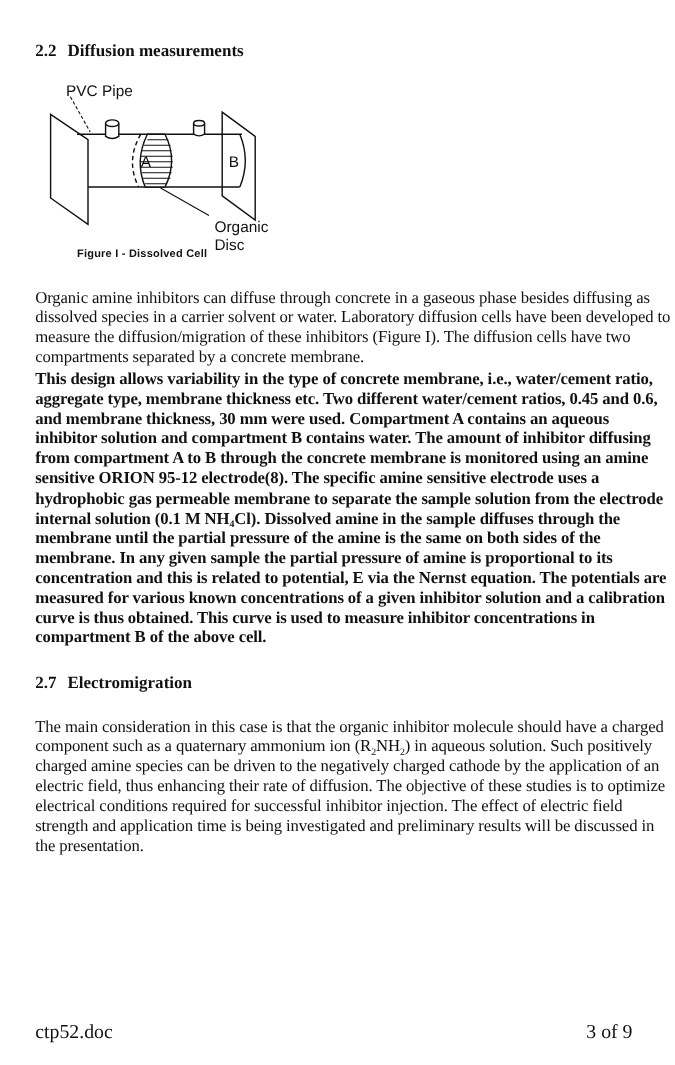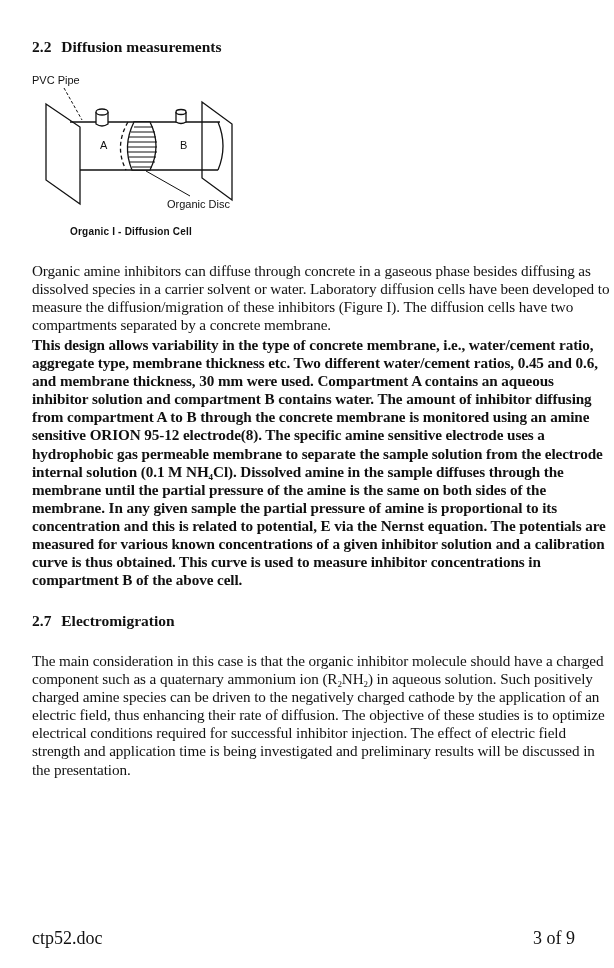--- a/index.html
+++ b/index.html
@@ -12,21 +12,21 @@
       position: absolute; left: 32px;
       font-family: "Liberation Serif", serif;
       font-weight: bold; font-size: 15.5px; margin: 0;
     }
     .heading .num { margin-right: 6px; }
     #h22 { top: 38px; }
     #h23 { top: 612px; }
     .figure { position: absolute; left: 30px; top: 72px; width: 240px; height: 150px; }
     .fig-label {
       position: absolute; font-family: "Liberation Sans", "DejaVu Sans", sans-serif;
-      font-size: 11px; color: #111;
+      font-size: 14px; color: #111; margin-left: 28px;
     }
     .caption {
       position: absolute; left: 70px; top: 226px;
       font-family: "Liberation Sans", sans-serif; font-weight: bold;
       font-size: 10px; letter-spacing: 0.2px;
     }
     .para {
       position: absolute; left: 32px; width: 580px; margin: 0;
       font-size: 15.2px; line-height: 18.1px; letter-spacing: -0.1px;
     }
@@ -82,21 +82,21 @@
 
     <line x1="34" y1="16" x2="52" y2="48" stroke-dasharray="3,2" stroke-width="1"></line>
     <line x1="116" y1="99" x2="160" y2="124" stroke-width="1"></line>
   </svg>
   <span class="fig-label" style="left:2px; top:2px;">PVC Pipe</span>
   <span class="fig-label" style="left:70px; top:67px;">A</span>
   <span class="fig-label" style="left:150px; top:67px;">B</span>
   <span class="fig-label" style="left:137px; top:126px;">Organic Disc</span>
 </div>
 
-<div class="caption">Organic I - Diffusion Cell</div>
+<div class="caption">Figure I - Dissolved Cell</div>
 
 <p class="para" id="p1">Organic amine inhibitors can diffuse through concrete in a gaseous phase besides diffusing as dissolved species in a carrier solvent or water.  Laboratory diffusion cells have been developed to measure the diffusion/migration of these inhibitors (Figure I). The diffusion cells have two compartments separated by a concrete membrane.</p>
 
 <p class="para" id="p2"><span>This design allows variability in the type of concrete membrane, i.e., water/cement ratio, aggregate type, membrane thickness etc. Two different water/cement ratios, 0.45 and 0.6, and membrane thickness, 30 mm were used.  Compartment A contains an aqueous inhibitor solution and compartment B contains water.  The amount of inhibitor diffusing from compartment A to B through the concrete membrane is monitored using an amine sensitive ORION 95-12 electrode(8).  The specific amine sensitive electrode uses a hydrophobic gas permeable membrane to separate the sample solution from the electrode internal solution (0.1 M NH</span><sub>4</sub><span>Cl). Dissolved amine in the sample diffuses through the membrane until the partial pressure of the amine is the same on both sides of the membrane.  In any given sample the partial pressure of amine is proportional to its concentration and this is related to potential, E via the Nernst equation. The potentials are measured for various known concentrations of a given inhibitor solution and a calibration curve is thus obtained. This curve is used to measure inhibitor concentrations in compartment B of the above cell.</span></p>
 
 <h2 class="heading" id="h23">
   <span class="num">2.7</span>
   <span>Electromigration</span>
 </h2>
 

